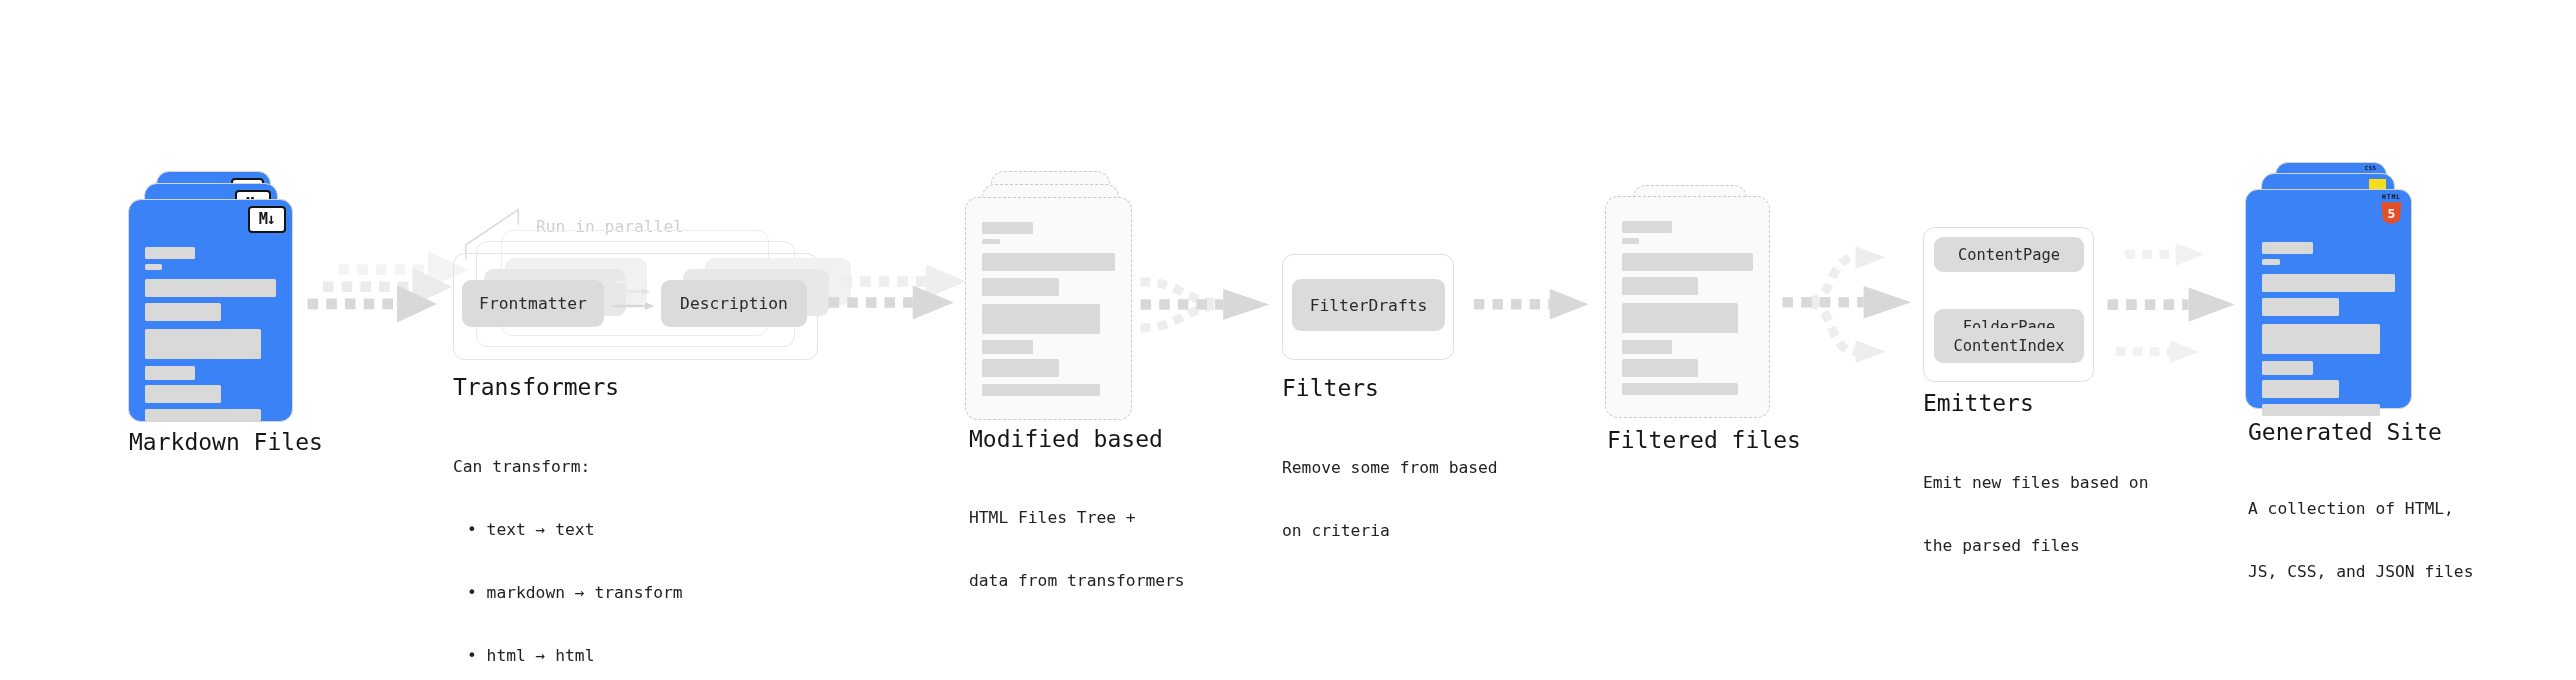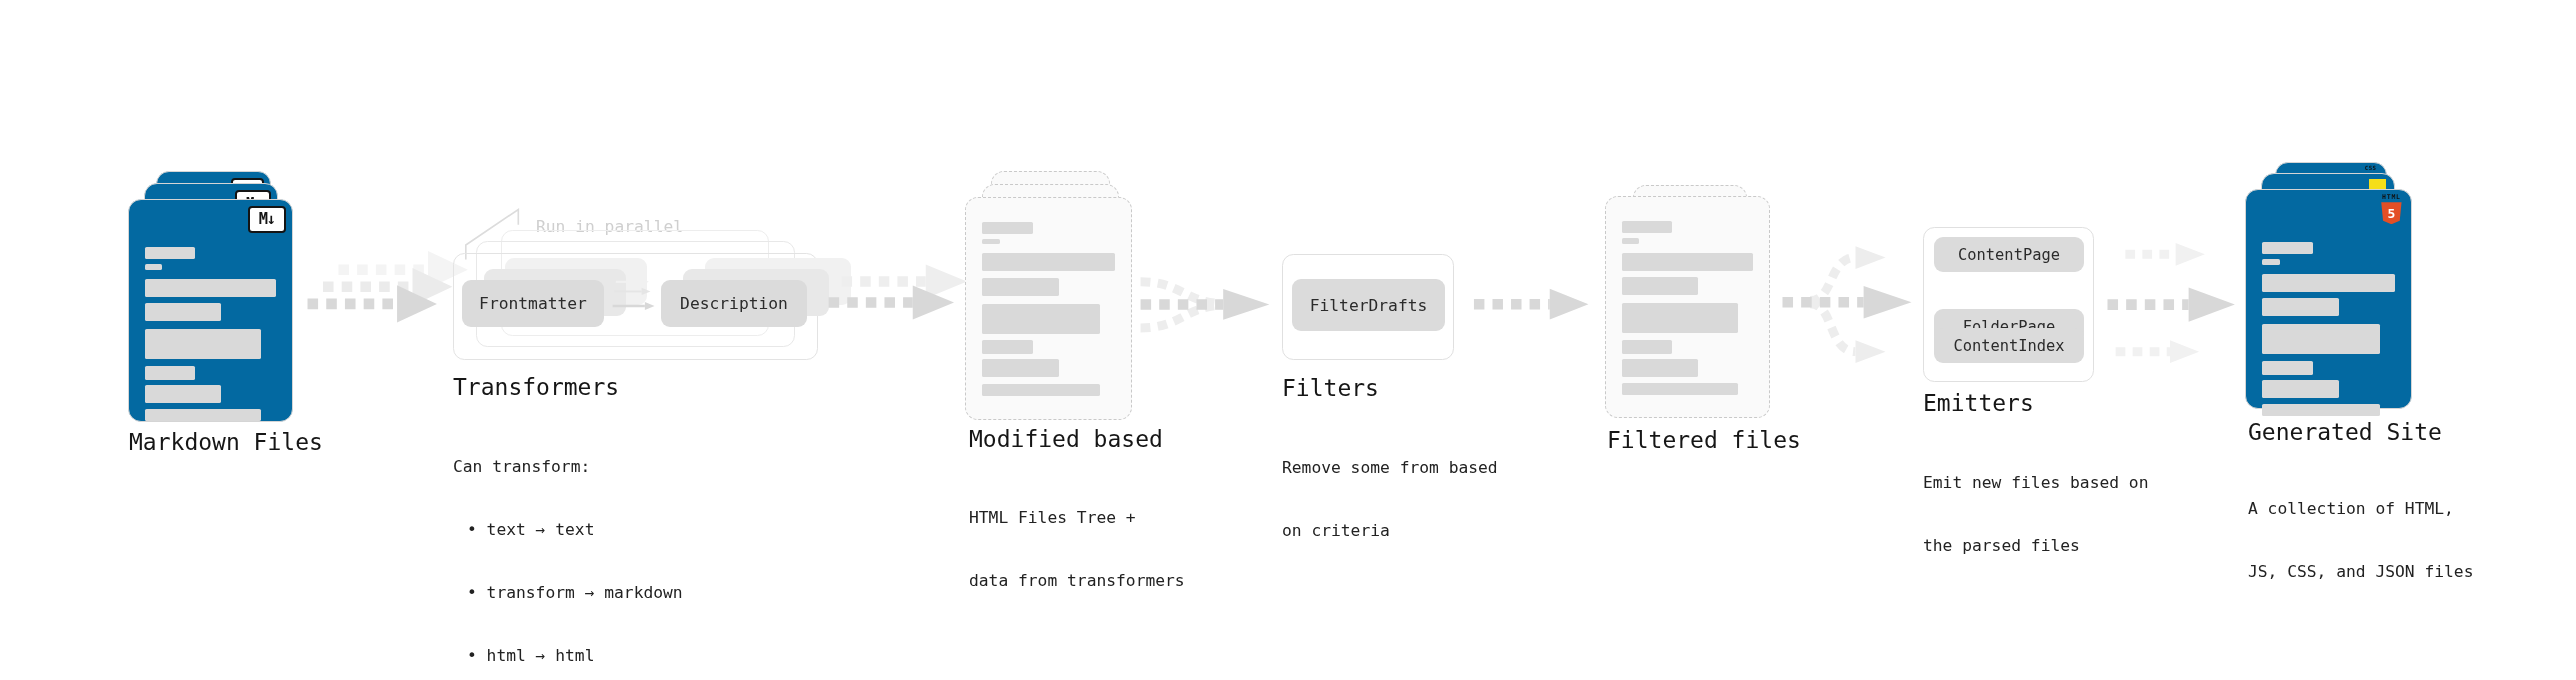--- a/index.html
+++ b/index.html
@@ -6,21 +6,21 @@
   .canvas {
     position:relative; width:2576px; height:681px; background:#ffffff;
     font-family:"DejaVu Sans Mono","Liberation Mono",monospace;
     color:#1c1c1c; overflow:hidden;
   }
   .stage { display:contents; }
 
   
   .stack { position:absolute; }
   .card {
-    position:absolute; background:#0369a1;
+    position:absolute; background:#3b82f6;
     border:1.6px solid #d5d5d5; border-radius:13px; box-sizing:border-box;
   }
   .card.dashed { border:1.6px dashed #c9c9c9; background:#fafafa; }
   .doc-bars { position:absolute; left:16.3px; right:16.3px; top:23.6px; }
   .bar { background:#d9d9d9; border-radius:1.6px; }
 
   
   .md-badge {
     position:absolute; top:5.7px; right:6.5px; width:34px; height:23px;
     border:2.4px solid #141414; border-radius:4.1px; background:#fff;
@@ -142,21 +142,21 @@
       <g stroke="#d8d8d8" fill="#d8d8d8">
         <line x1="2" y1="38" x2="42" y2="38" stroke-width="3"></line>
         <polygon points="42,33 54,38 42,43" stroke="none"></polygon>
       </g>
     </svg>
 
     <div class="label" style="left:453px; top:375px;">Transformers</div>
     <div class="desc" style="left:453px; top:414px;">
       <div>Can transform:</div>
       <div class="indent">• text → text</div>
-      <div class="indent">• transform → markdown</div>
+      <div class="indent">• markdown → transform</div>
       <div class="indent">• html → html</div>
     </div>
   </div>
 
   
   <svg class="arrow" style="left:822px; top:254px;" width="150" height="89" viewBox="0 0 185 110">
     <g stroke="#eeeeee" fill="#eeeeee" transform="translate(16,-26)">
       <line x1="8" y1="60" x2="112" y2="60" stroke-width="13" stroke-dasharray="13 10"></line>
       <polygon points="112,39 163,60 112,81" stroke="none"></polygon>
     </g>

